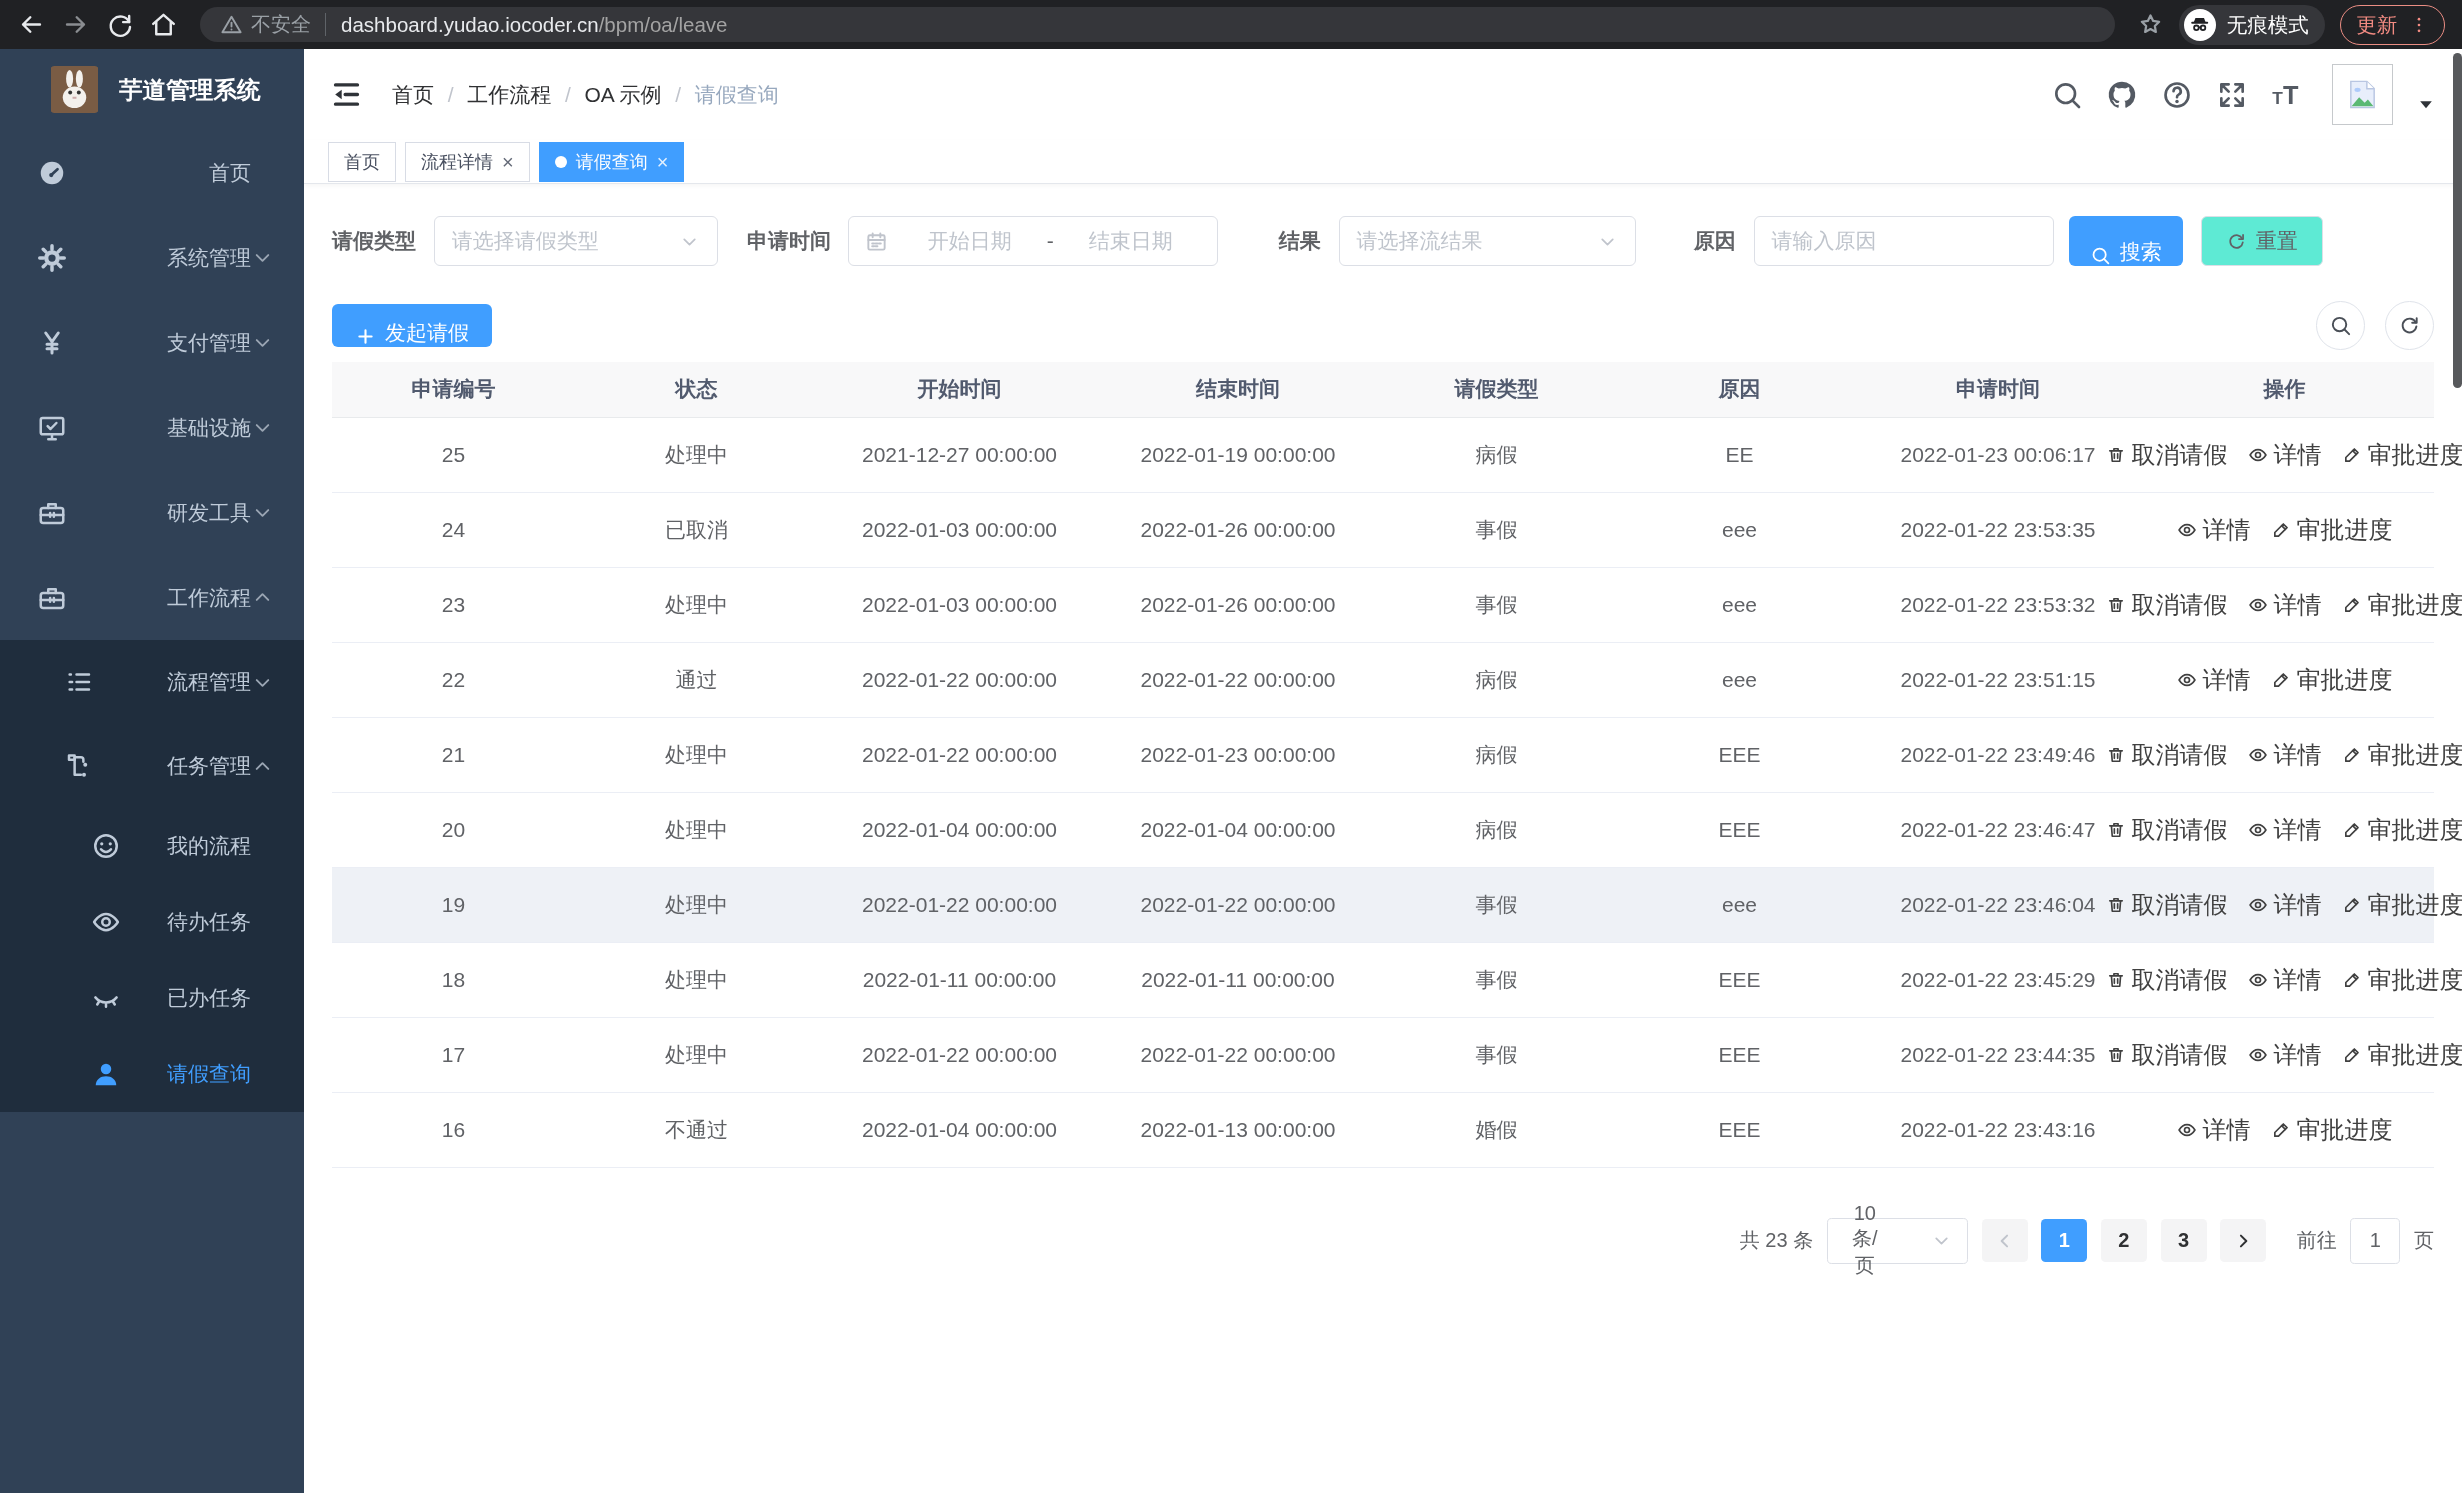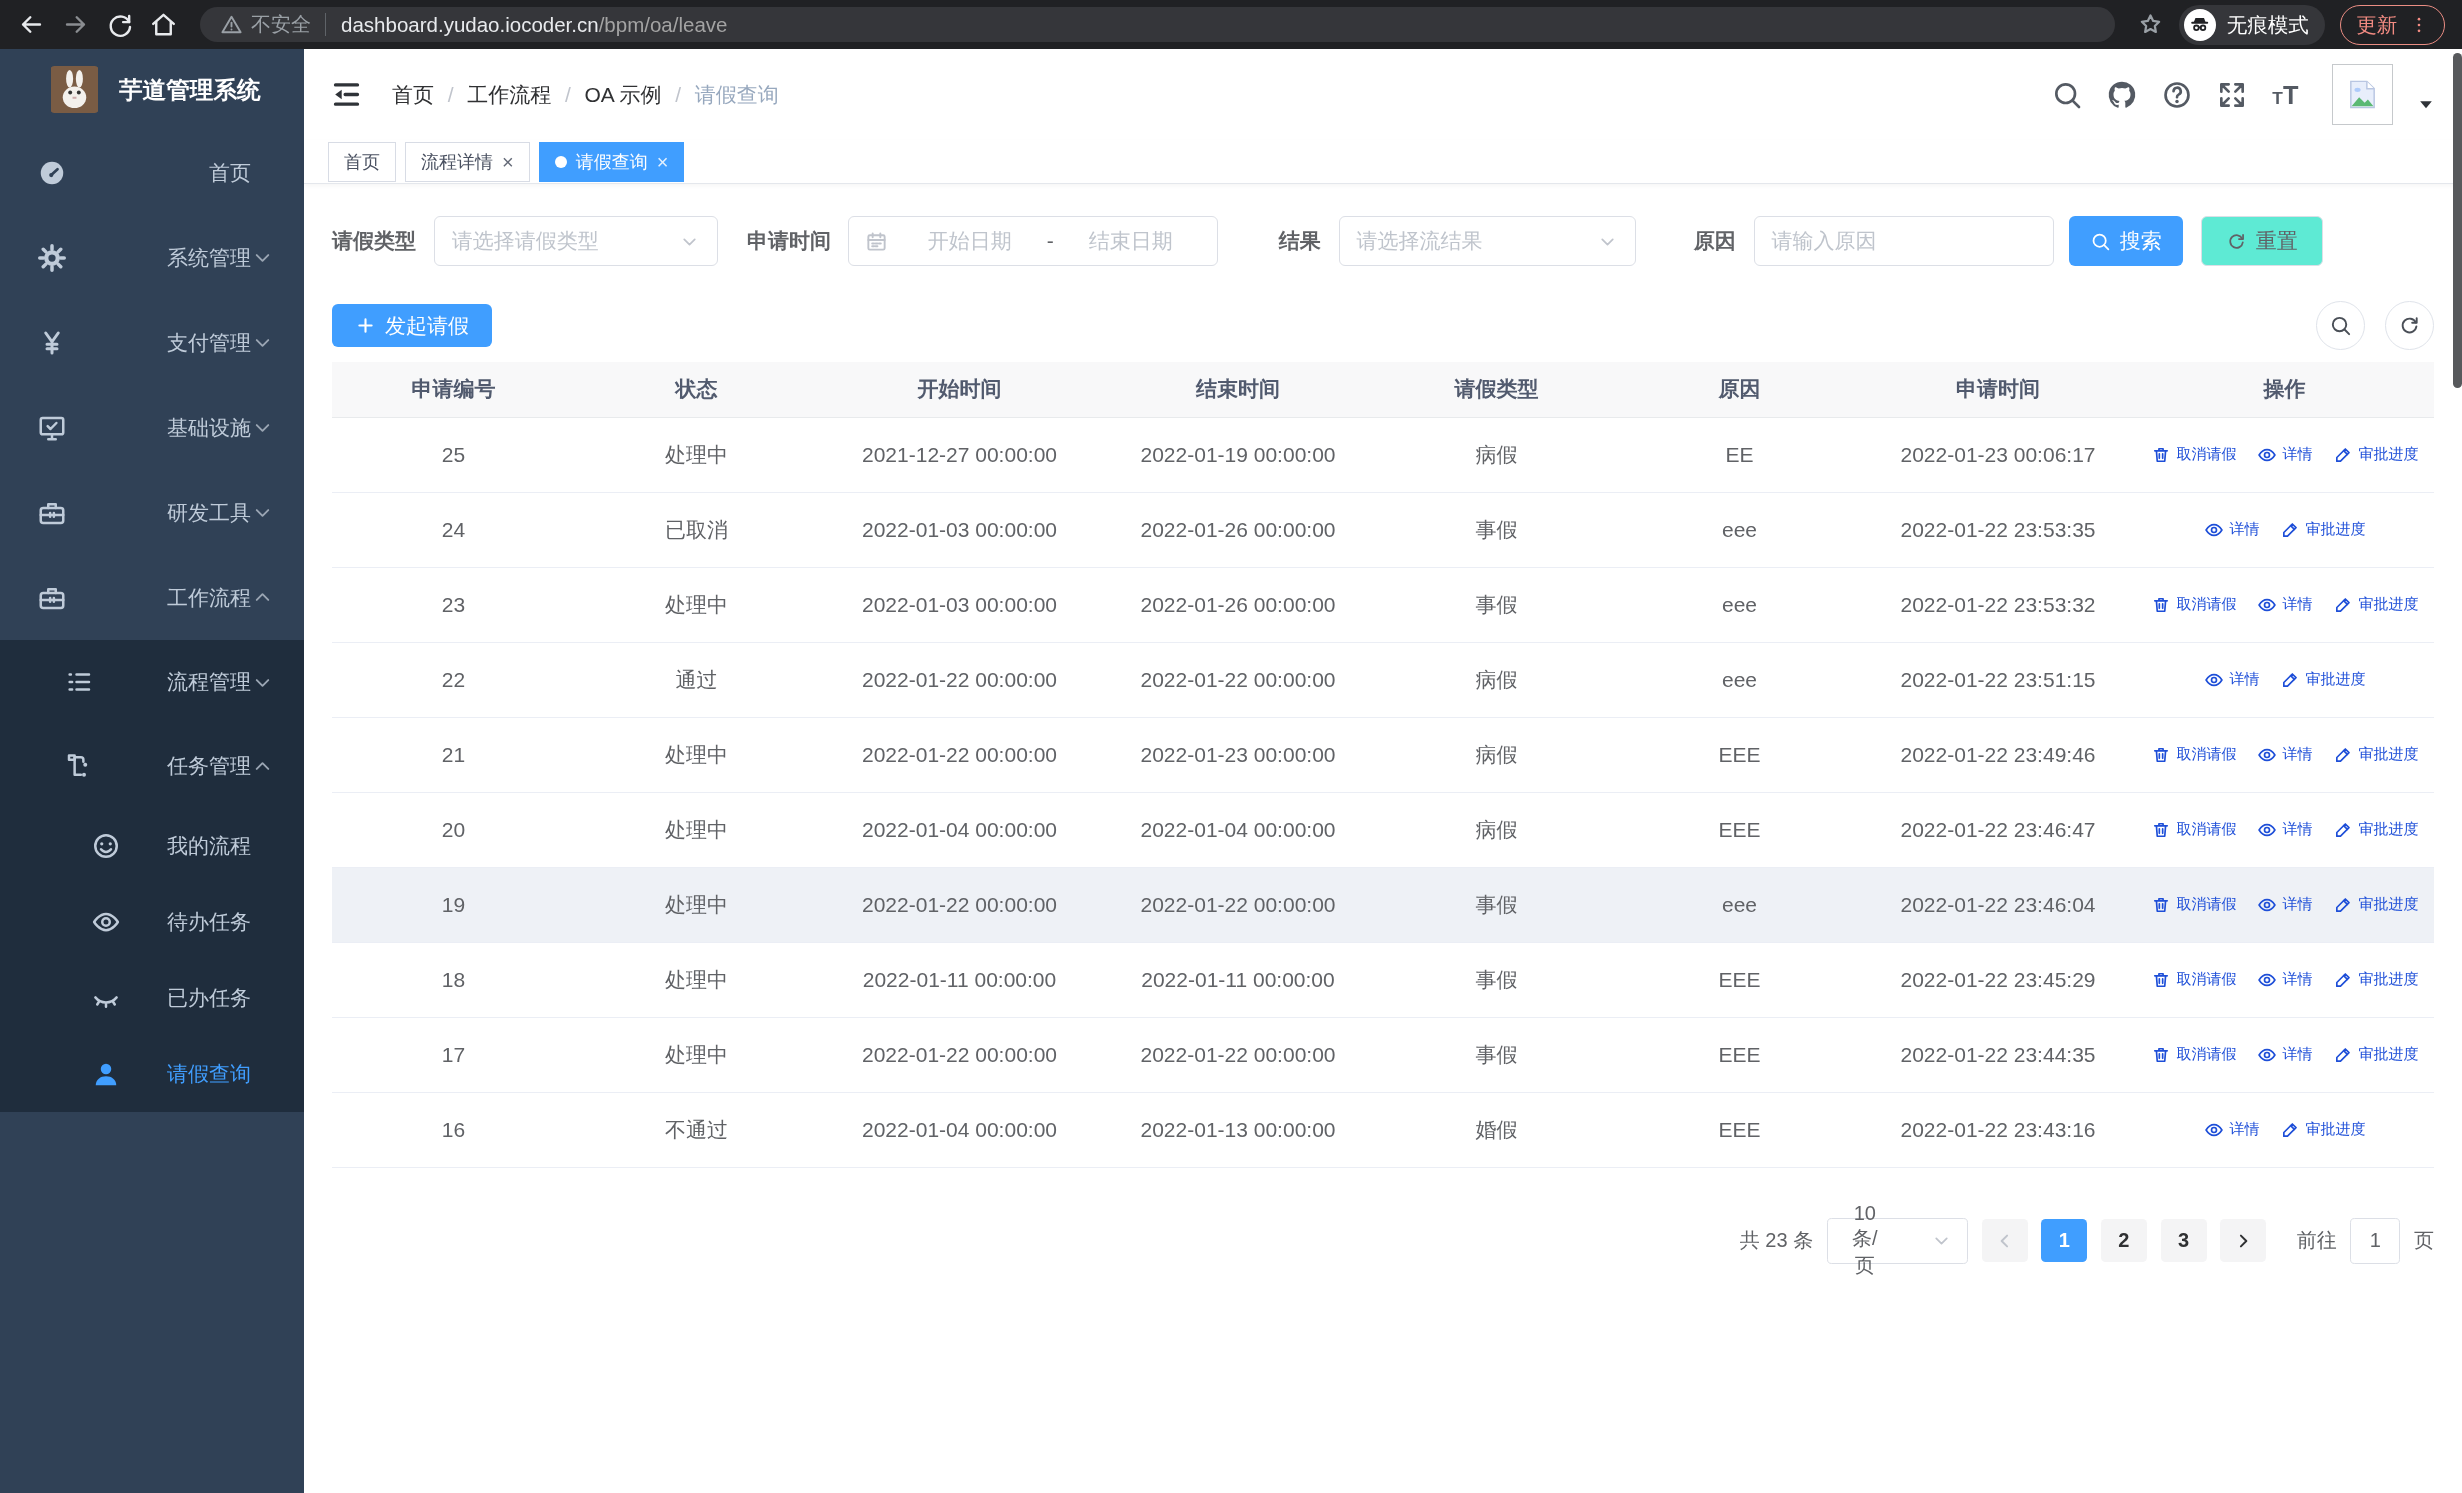--- a/index.html
+++ b/index.html
@@ -71,40 +71,40 @@
   .content { padding:0 28px; }
   .filters { margin-top:32px; display:flex; align-items:center; font-size:21px; color:#606266; }
   .f-label { font-weight:bold; white-space:nowrap; }
   .box { height:50px; border:1.5px solid #dcdfe6; border-radius:6px; background:#fff;
     display:flex; align-items:center; padding:0 16.7px; color:#bfc4cc; font-size:21px; }
   .box .ph { flex:1; white-space:nowrap; overflow:hidden; }
   .chev-sm { width:21px; height:21px; color:#c0c4cc; flex:none; }
   .cal-ic { width:23px; height:23px; color:#c0c4cc; flex:none; margin-right:12px; }
   .btn { height:50px; border-radius:6px; display:flex; align-items:center; justify-content:center;
     gap:9px; font-size:21px; cursor:pointer; white-space:nowrap; }
-  .btn-blue { background:#409eff; color:#fff; border:none; padding:0 21px; }
+  .btn-blue { background:#409eff; color:#fff; border:none; padding:0 21px;align-items:flex-end; }
   .btn-plain { background:#5eead4; color:#606266; border:1.5px solid #dcdfe6; padding:0 24px;justify-content:flex-end; }
   .btn .ic { width:21px; height:21px; }
 
   .toolbar { margin-top:35px; display:flex; align-items:center; justify-content:space-between; }
   .create-btn { height:43px; padding:0 23px; font-size:21px; }
   .round-btns { display:flex; gap:20px; }
   .round-btn { width:49px; height:49px; border-radius:50%; border:1.5px solid #dfe3ea;
     background:#fff; display:flex; align-items:center; justify-content:center;
     color:#4a4f57; cursor:pointer; }
   .round-btn .ic { width:23px; height:23px; }
 
   table { margin-top:12px; width:100%; border-collapse:collapse; table-layout:fixed; }
   th { height:55px; background:#f8f8f9; color:#515a6e; font-size:21px; font-weight:bold;
     text-align:center; border-bottom:1.5px solid #e8eaec; }
   td { height:75px; color:#606266; font-size:21px; text-align:center;
     border-bottom:1.5px solid #ebeef5; white-space:nowrap; }
   tr.hover td { background:#eef1f6; }
   .ops { display:flex; align-items:center; justify-content:center; gap:20px; }
-  .op { color:#1d4ed8; font-size:15px; display:inline-flex; align-items:center; gap:6px;
+  .op { color:#404040; font-size:24px; display:inline-flex; align-items:center; gap:6px;
     cursor:pointer; text-decoration:none; white-space:nowrap; }
   .op-ic { width:20px; height:20px; display:inline-block; }
 
   .pager { margin-top:50px; display:flex; align-items:center; justify-content:flex-end;
     gap:13.7px; font-size:20px; color:#606266; }
   .size-box { width:141px; height:46px; border:1.5px solid #dcdfe6; border-radius:4.6px;
     display:flex; align-items:center; padding:0 15px; color:#606266;gap:44px; }
   .size-box .ph { flex:1; text-align:center; }
   .pg, .pg-arrow { min-width:46px; height:43px; border:none; border-radius:4.6px; background:#f4f4f5;
     color:#303133; font-size:20px; font-weight:bold; display:flex; align-items:center;

